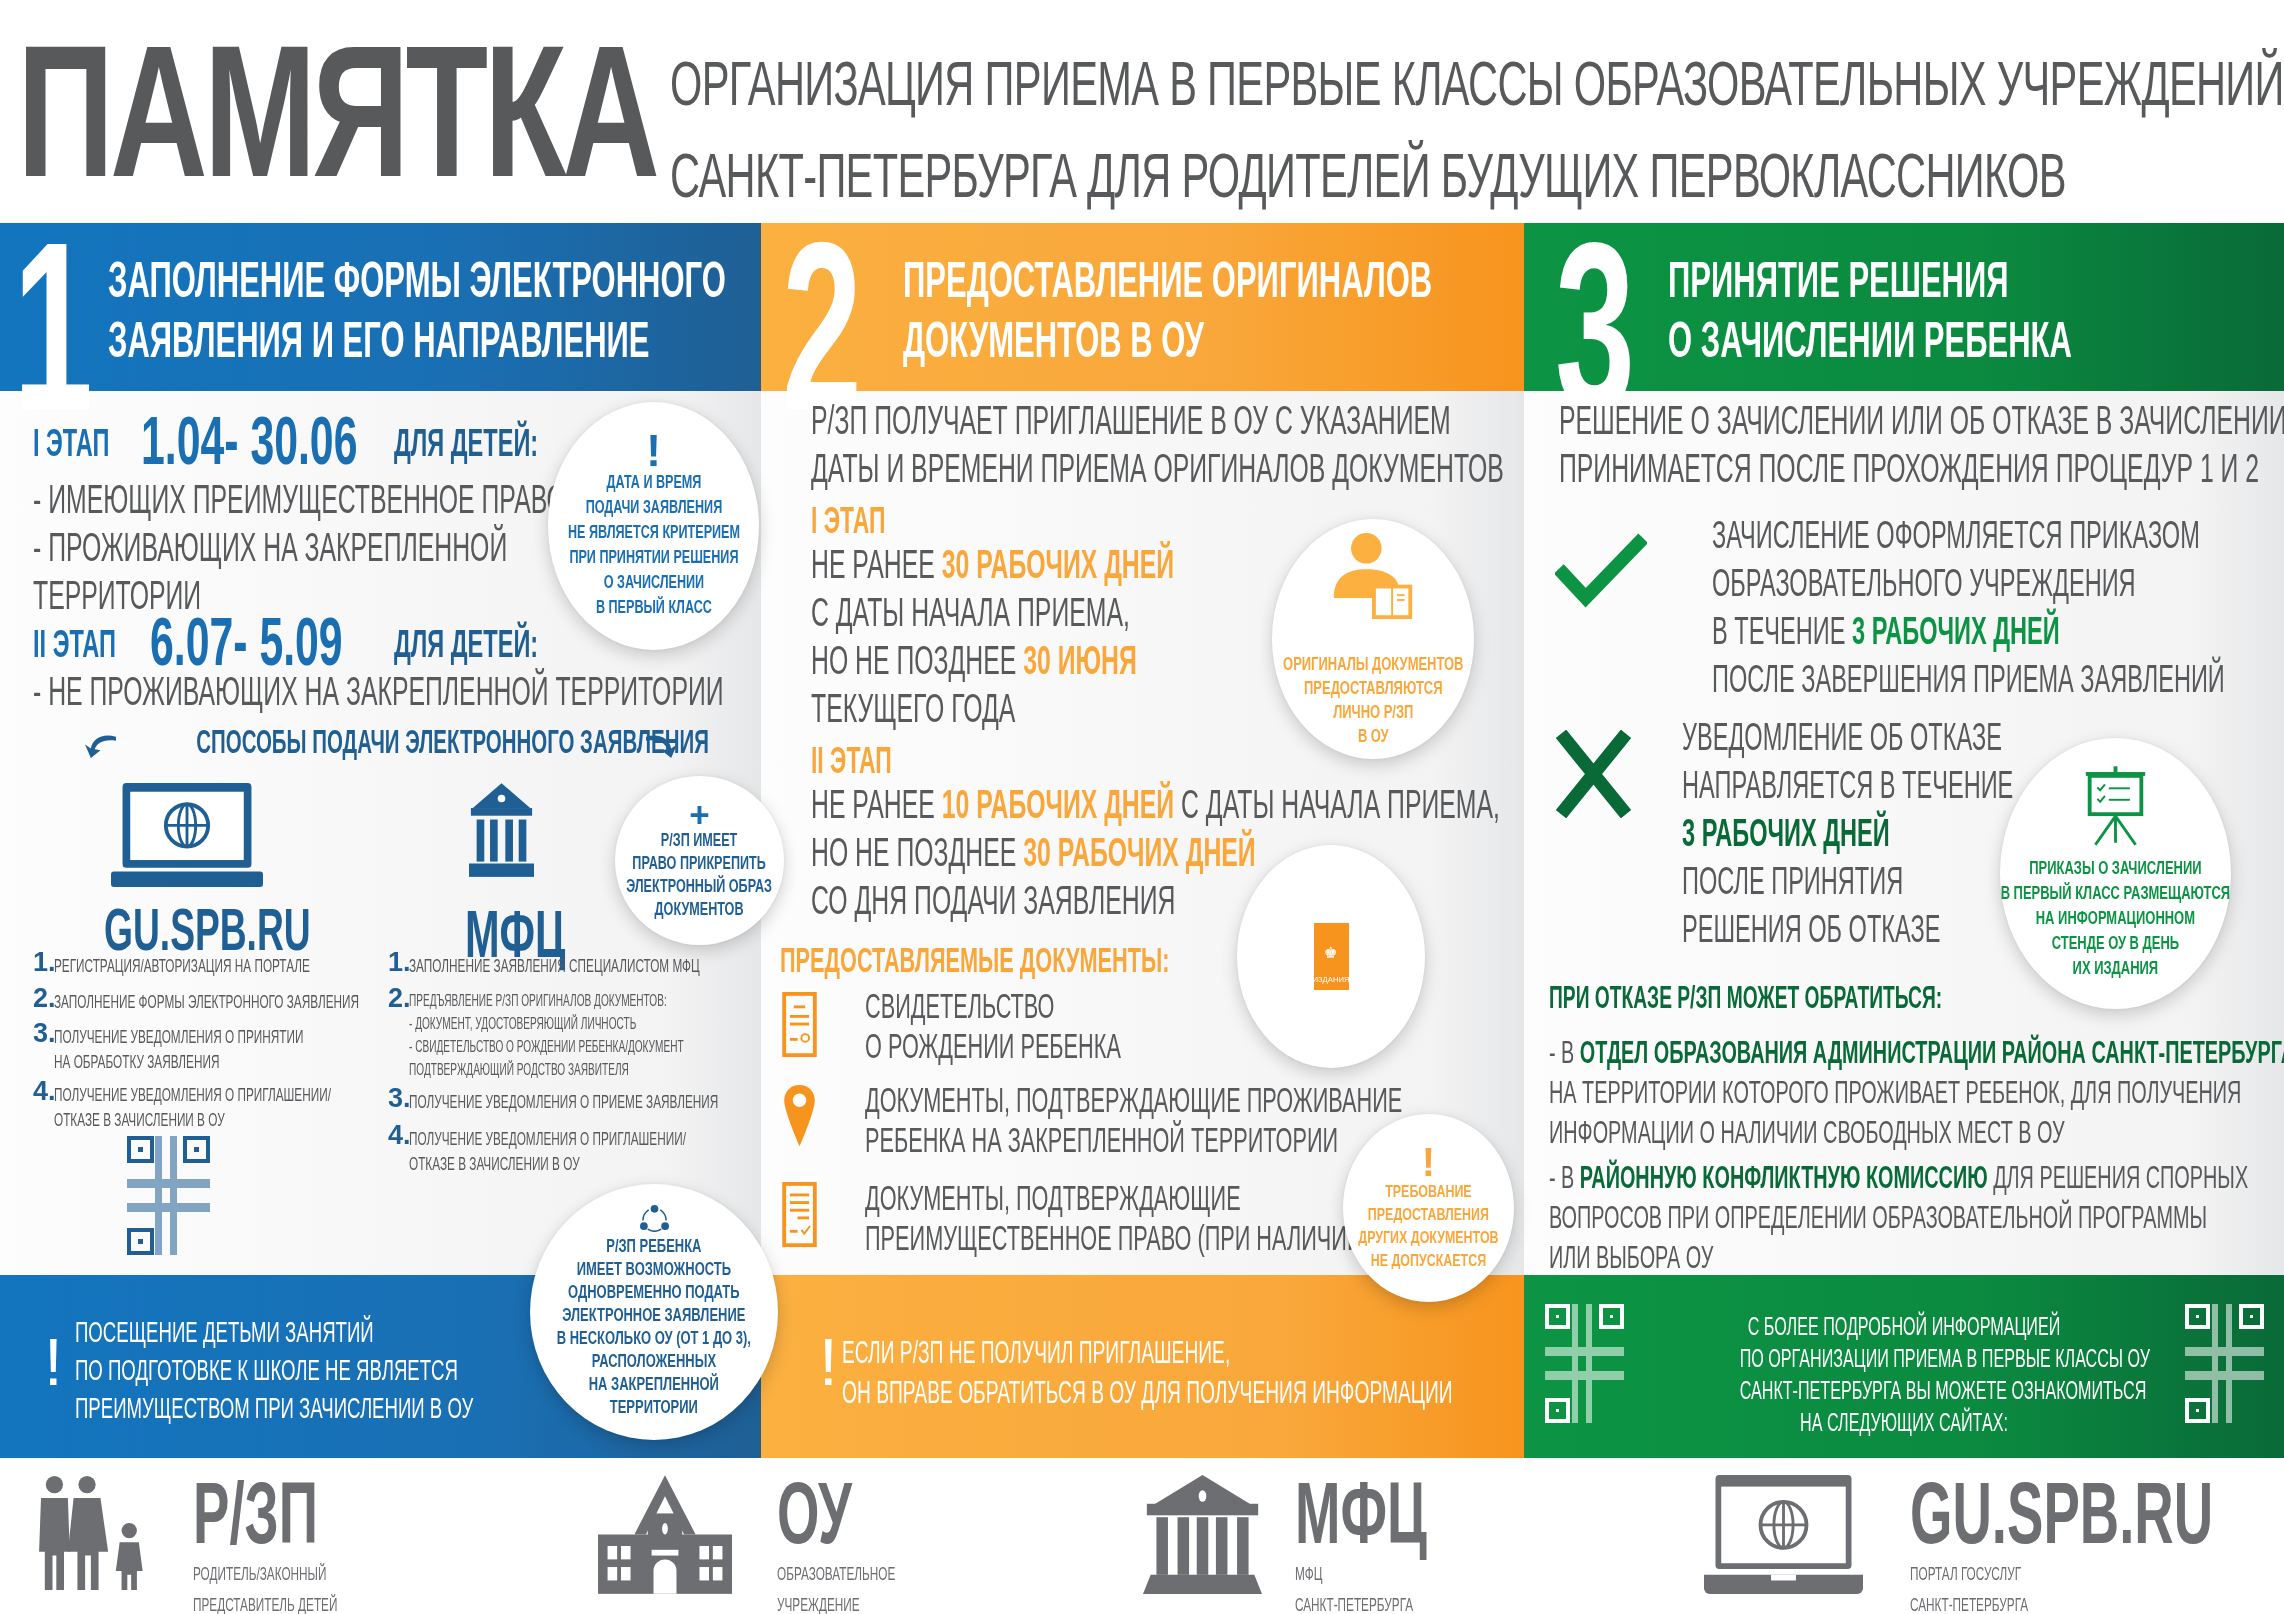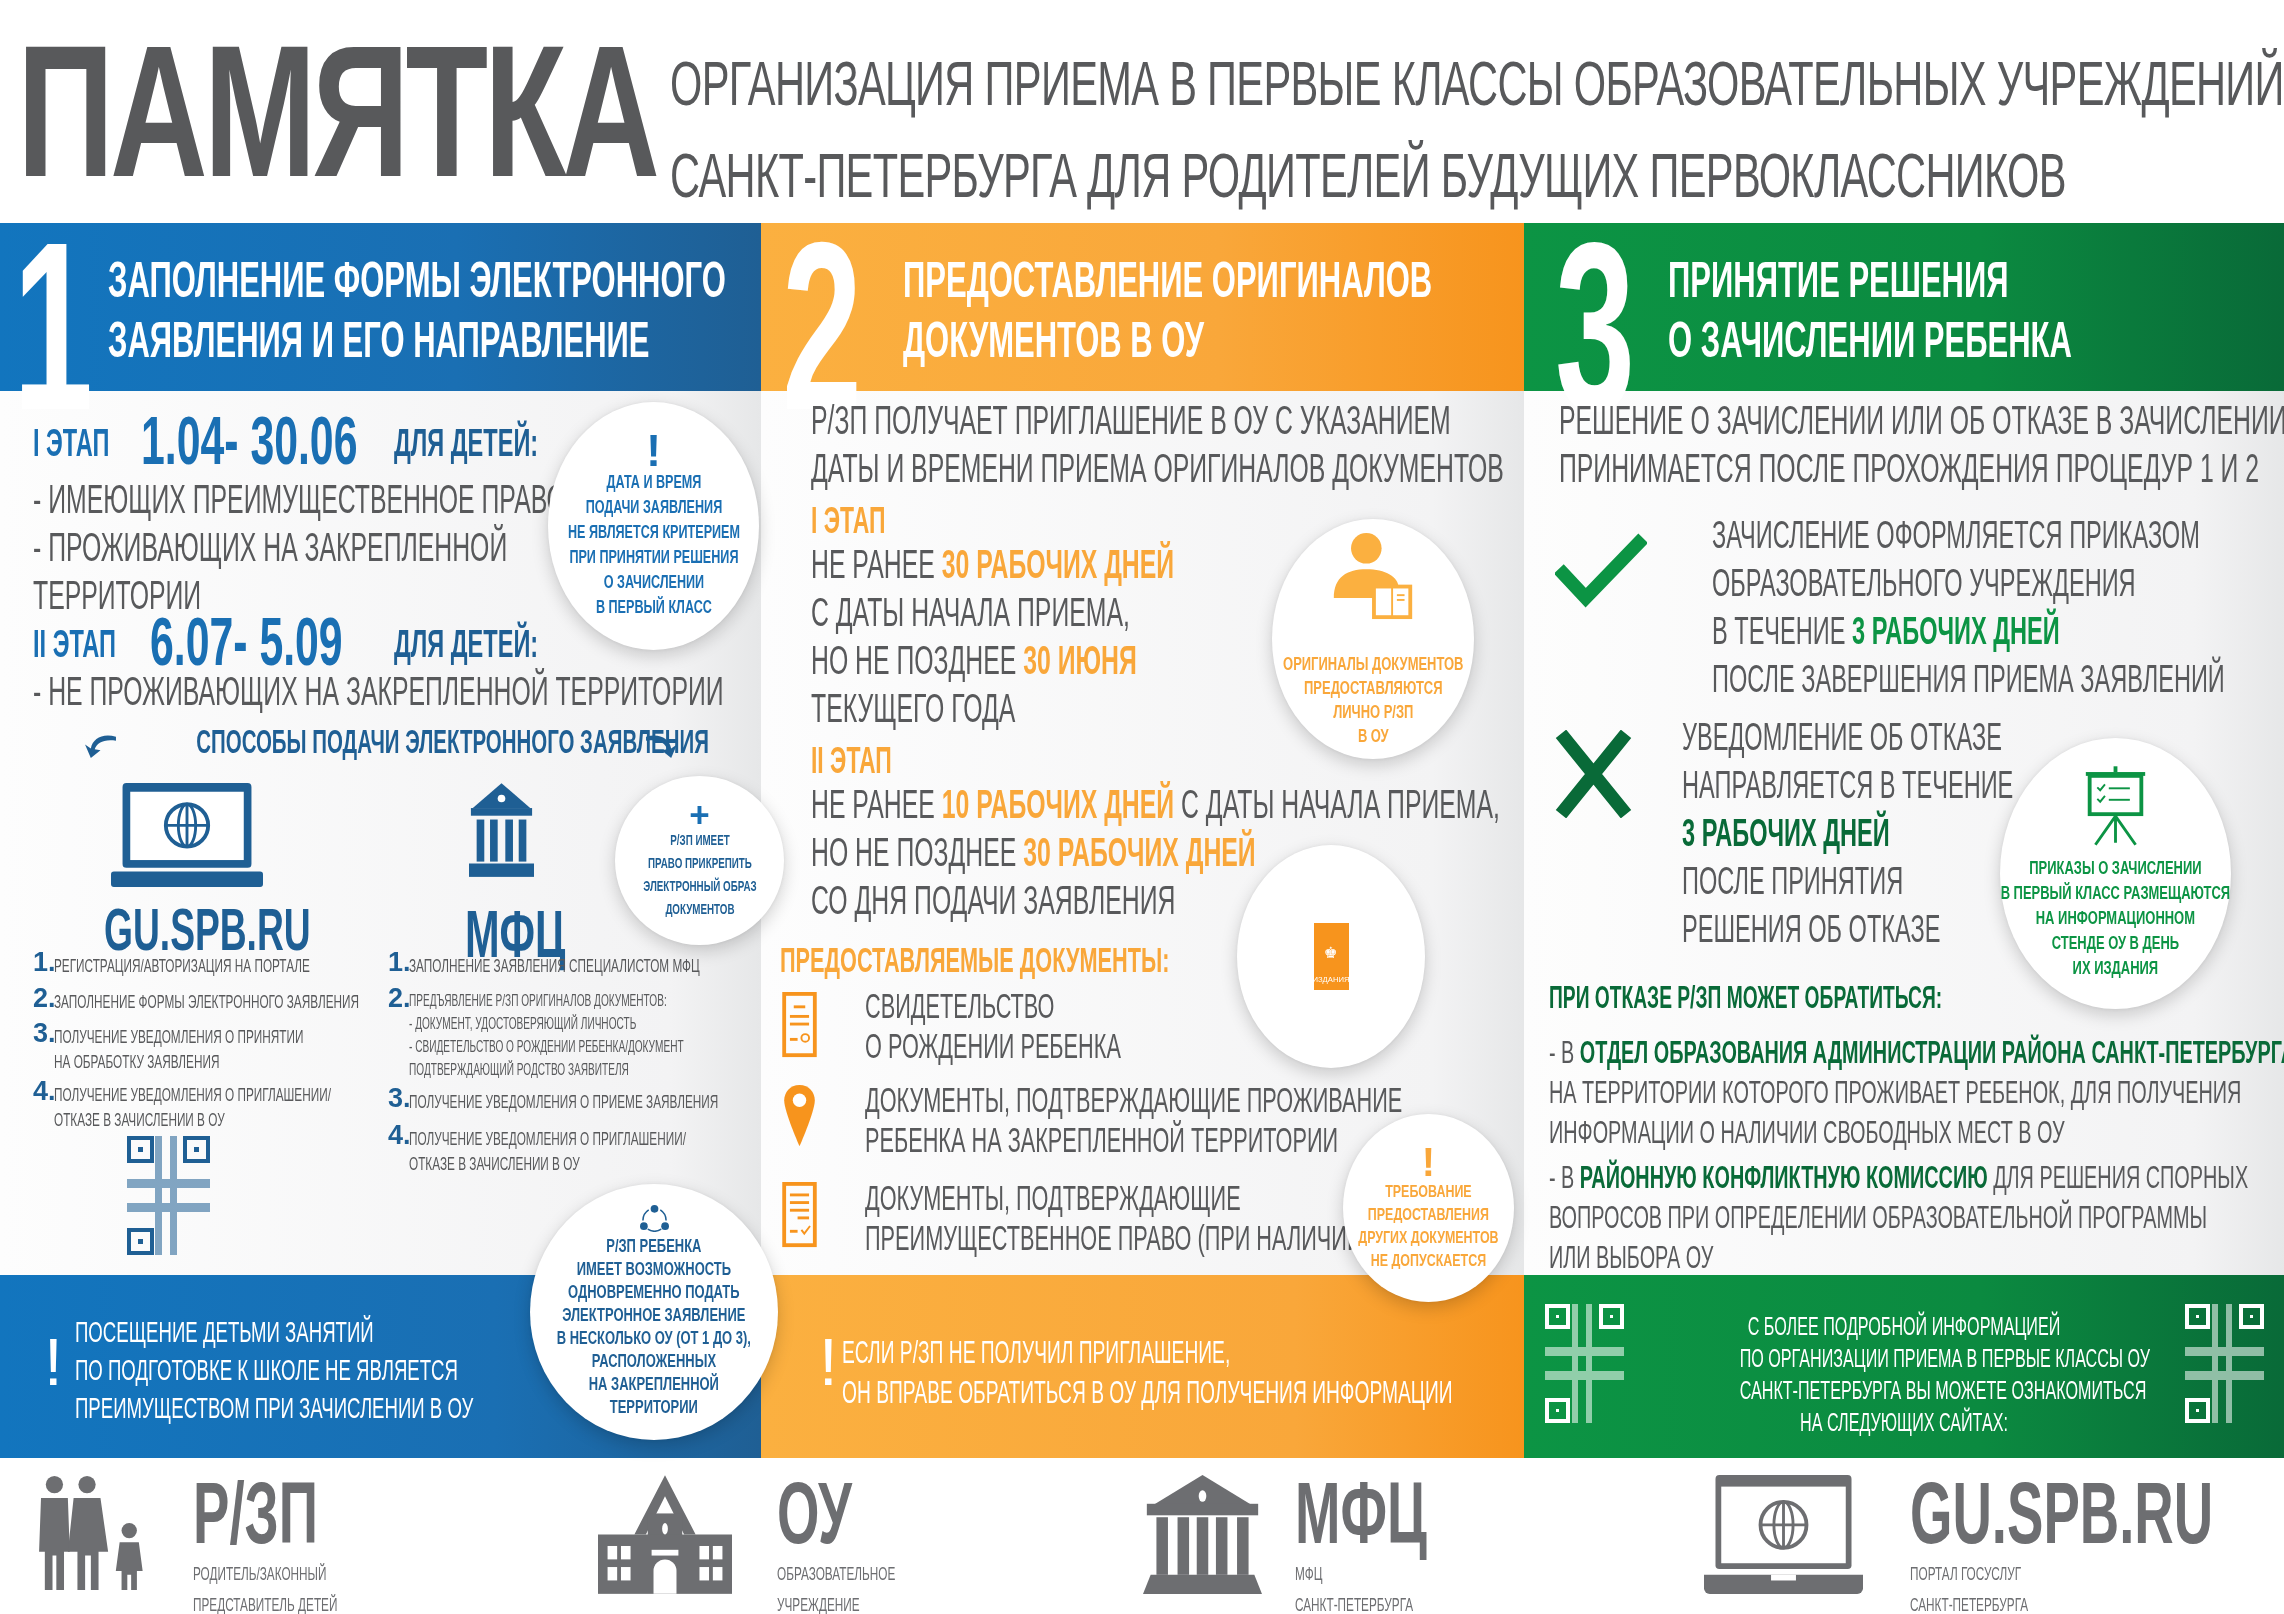--- a/index.html
+++ b/index.html
@@ -390,21 +390,21 @@
     <span class="cond-c" style="transform:scaleX(0.7)">ПОДАЧИ ЗАЯВЛЕНИЯ</span>
     <span class="cond-c" style="transform:scaleX(0.7)">НЕ ЯВЛЯЕТСЯ КРИТЕРИЕМ</span>
     <span class="cond-c" style="transform:scaleX(0.7)">ПРИ ПРИНЯТИИ РЕШЕНИЯ</span>
     <span class="cond-c" style="transform:scaleX(0.7)">О ЗАЧИСЛЕНИИ</span>
     <span class="cond-c" style="transform:scaleX(0.7)">В ПЕРВЫЙ КЛАСС</span>
   </div>
 </div>
 
 <div class="circle" style="left:615px; top:776px; width:169px; height:169px;">
   <div class="blue b" style="font-size:35px; line-height:29px;">+</div>
-  <div class="ct dblue" style="font-size:14px;line-height:23px">
+  <div class="ct dblue" style="font-size:18px;line-height:23px">
     <span class="cond-c" style="transform:scaleX(0.7)">Р/ЗП ИМЕЕТ</span>
     <span class="cond-c" style="transform:scaleX(0.7)">ПРАВО ПРИКРЕПИТЬ</span>
     <span class="cond-c" style="transform:scaleX(0.7)">ЭЛЕКТРОННЫЙ ОБРАЗ</span>
     <span class="cond-c" style="transform:scaleX(0.7)">ДОКУМЕНТОВ</span>
   </div>
 </div>
 
 <div class="circle" style="left:530px; top:1184px; width:248px; height:256px;">
   <svg width="29" height="27" viewBox="0 0 30 28">
       <circle cx="15" cy="4" r="4" fill="#1f5f94"></circle>

